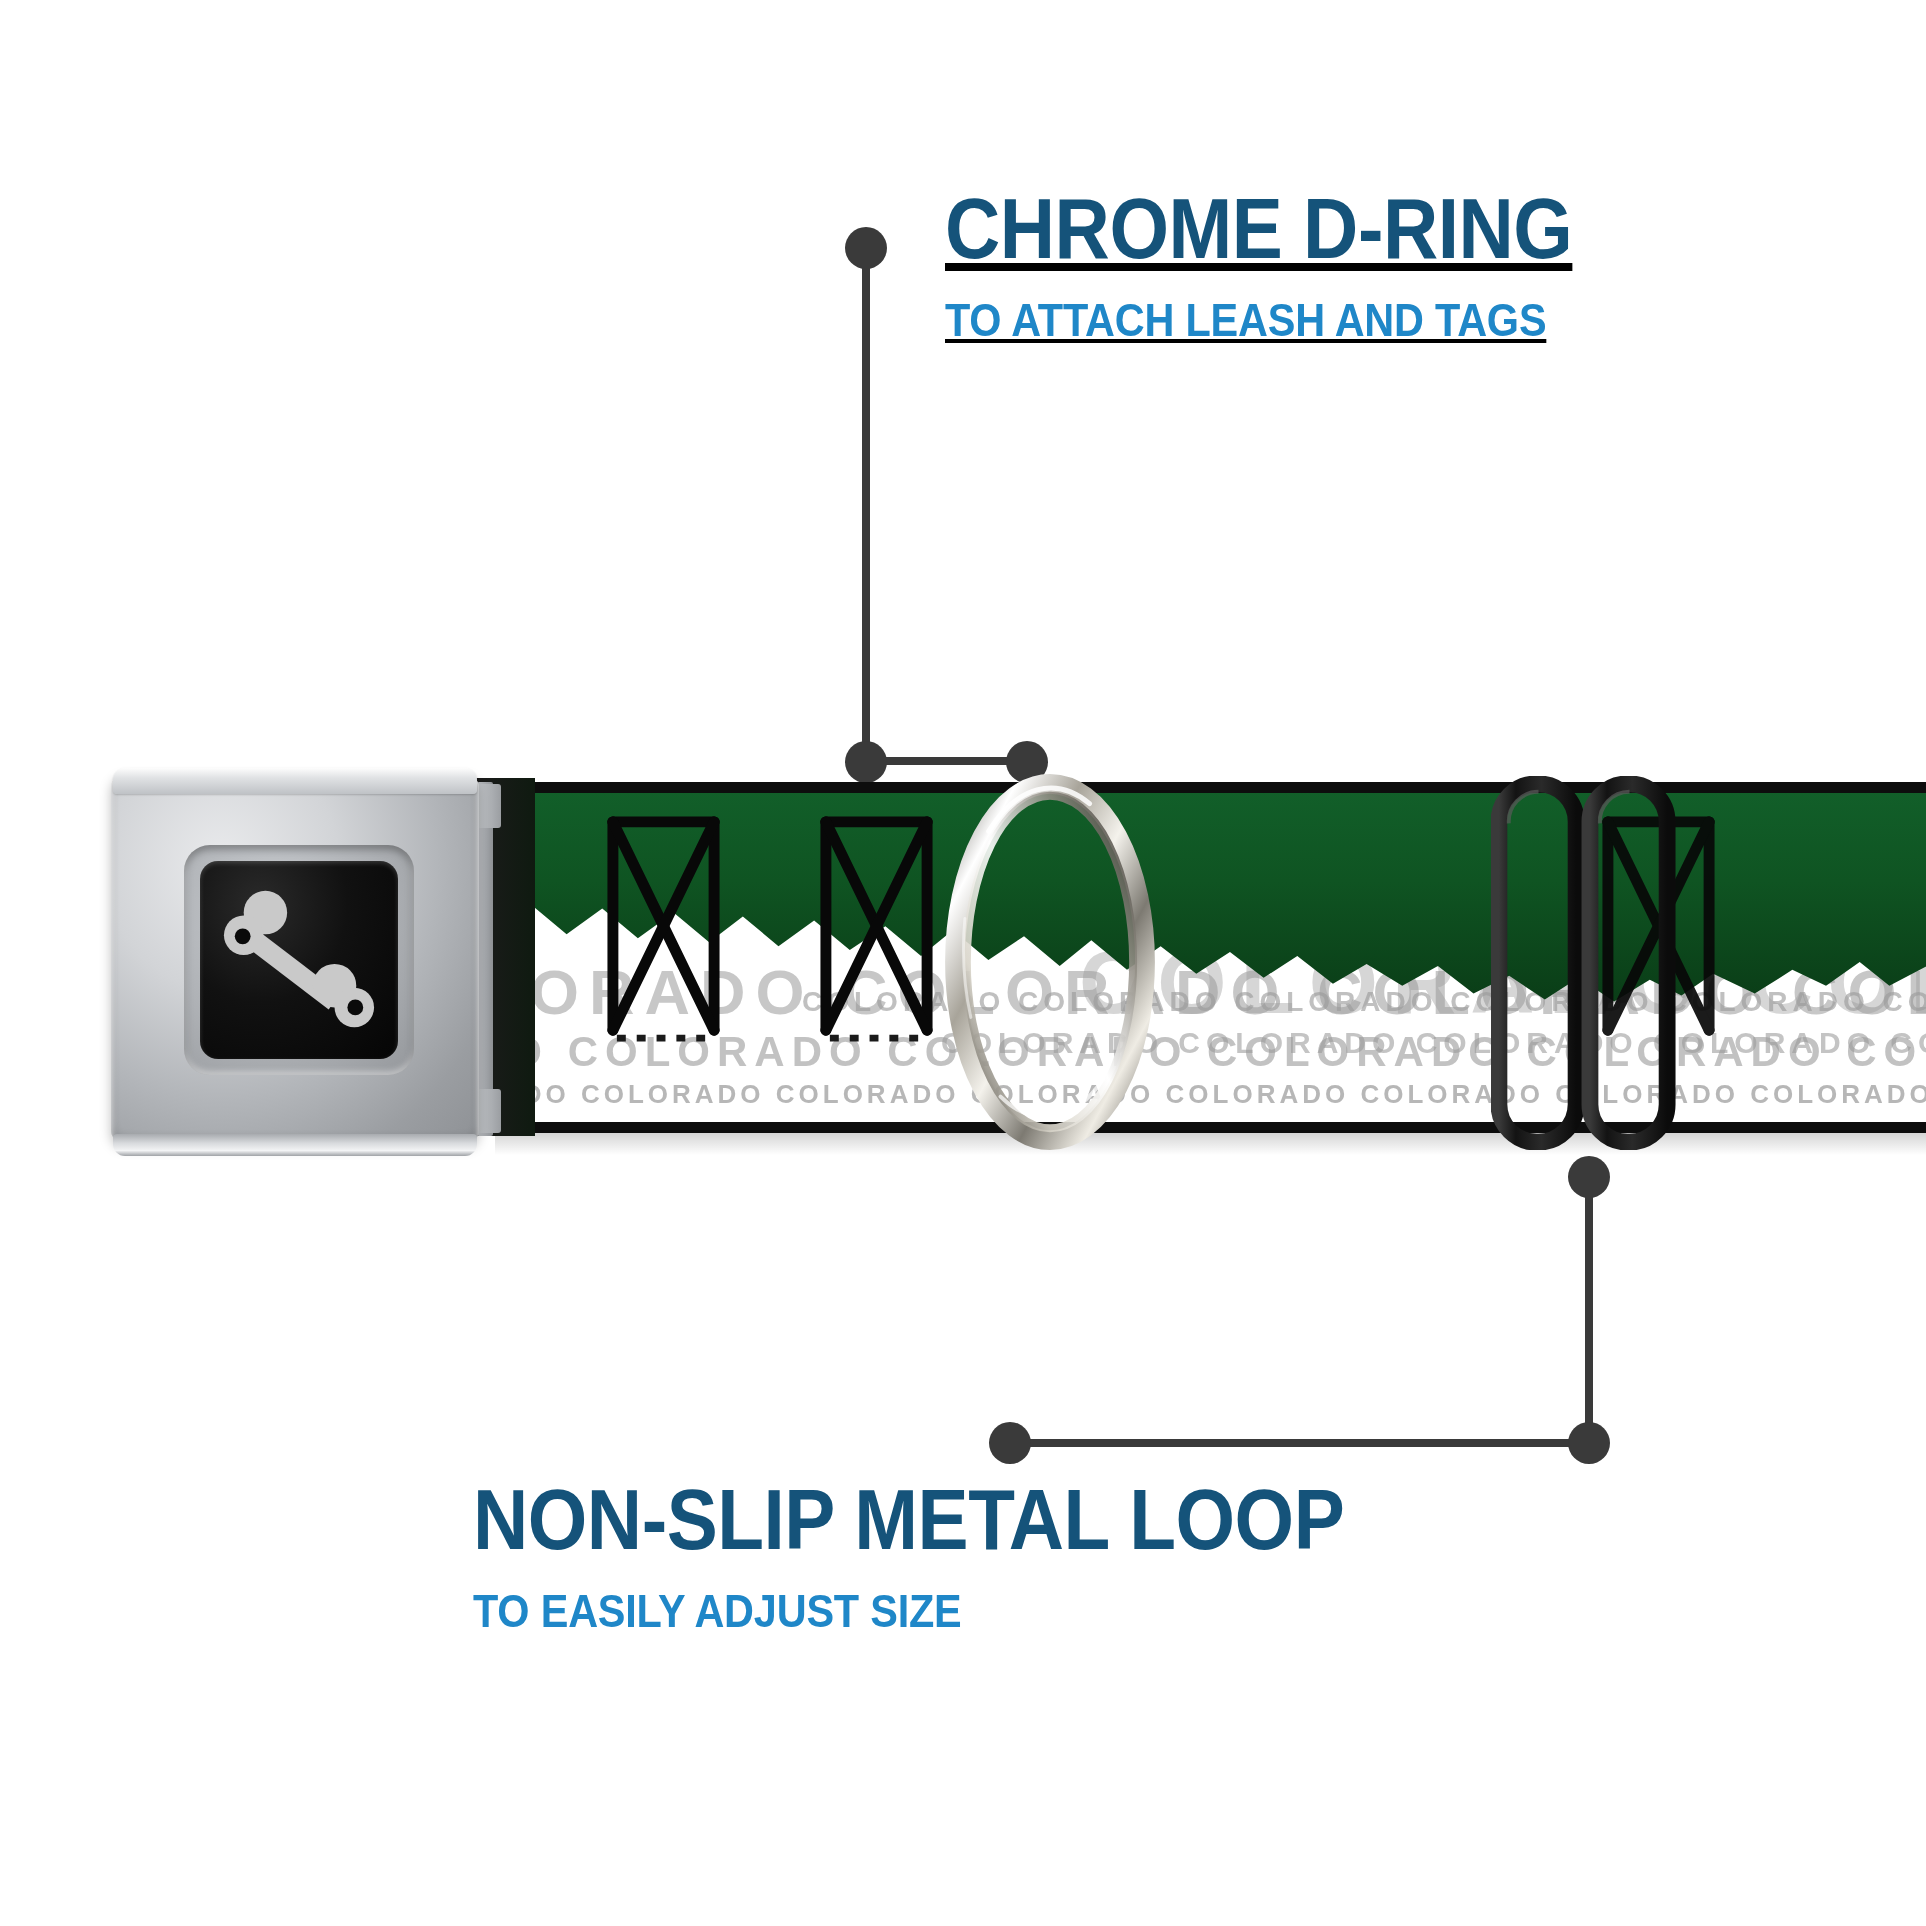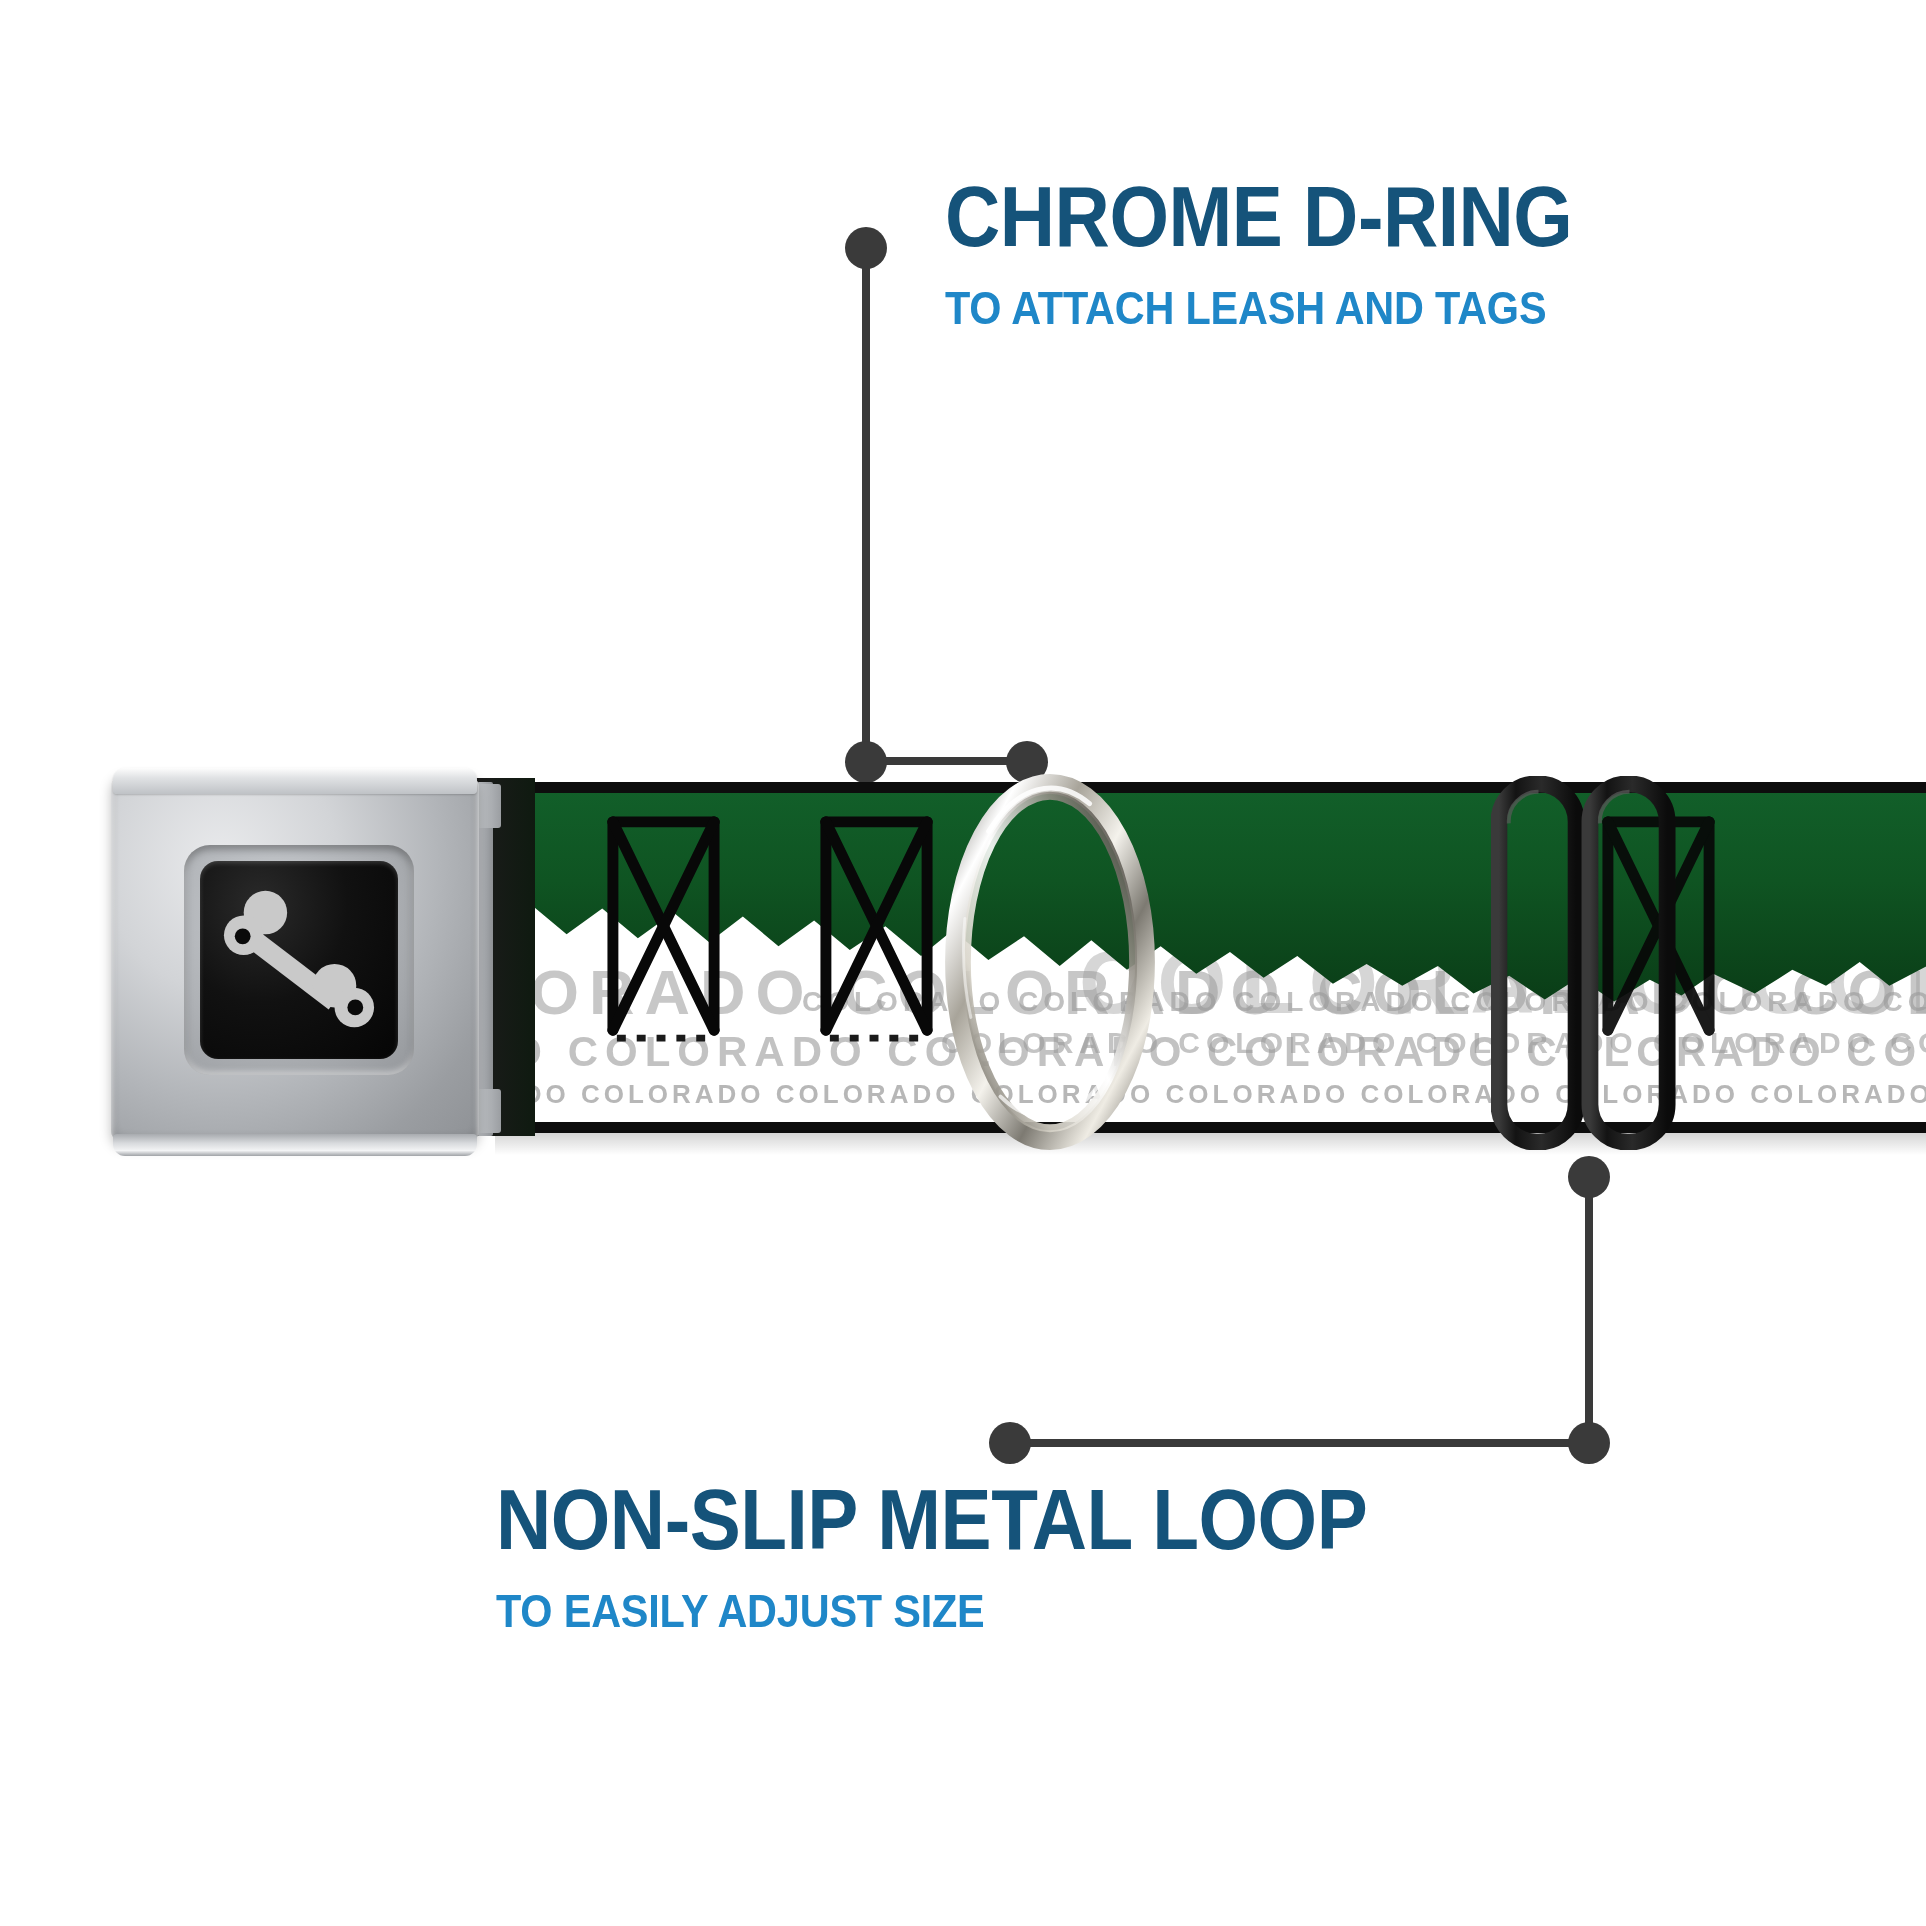--- a/index.html
+++ b/index.html
@@ -35,25 +35,25 @@
   }
   .callout-sub {
     font-family: "Liberation Sans", sans-serif;
     font-weight: 700;
     letter-spacing: -0.2px;
     line-height: 1;
     white-space: nowrap;
     transform: scaleX(0.90);
   }
 
-  #dring-text { top: 174px; left: 945px; }
+  #dring-text { top: 186px; left: 945px; text-decoration: underline; }
   #dring-text .callout-title { font-size: 85px; color: #15537a; transform-origin: left center; }
   #dring-text .callout-sub   { font-size: 46px; color: #1f87c8; margin-top: 26px; transform-origin: left center; }
 
-  #loop-text { top: 1477px; left: 496px; }
+  #loop-text { top: 1477px; left: 473px; }
   #loop-text .callout-title { font-size: 85px; color: #15537a; transform-origin: left center; }
   #loop-text .callout-sub   { font-size: 46px; color: #1f87c8; margin-top: 26px; transform-origin: left center; }
 
   
   .leader-line {
     position: absolute;
     background: #3a3a3a;
   }
   .leader-dot {
     position: absolute;

